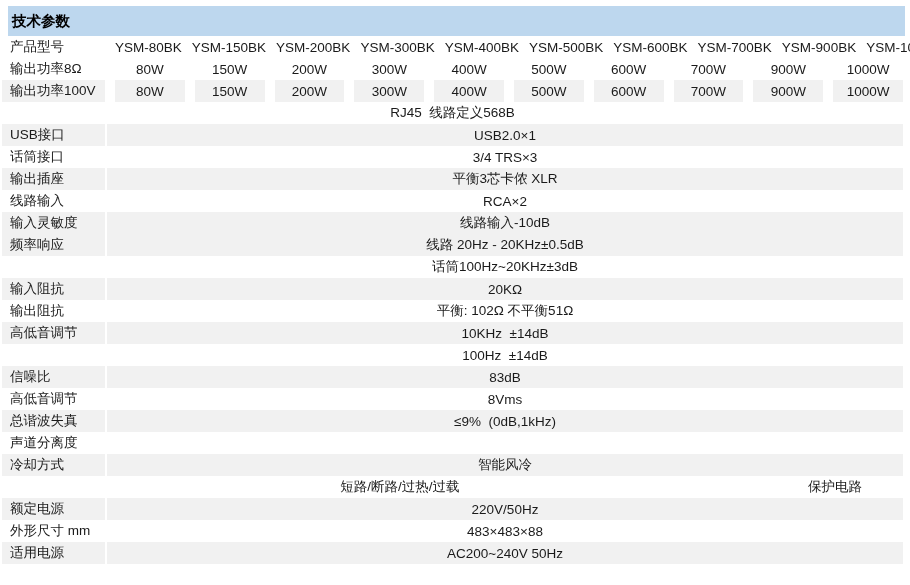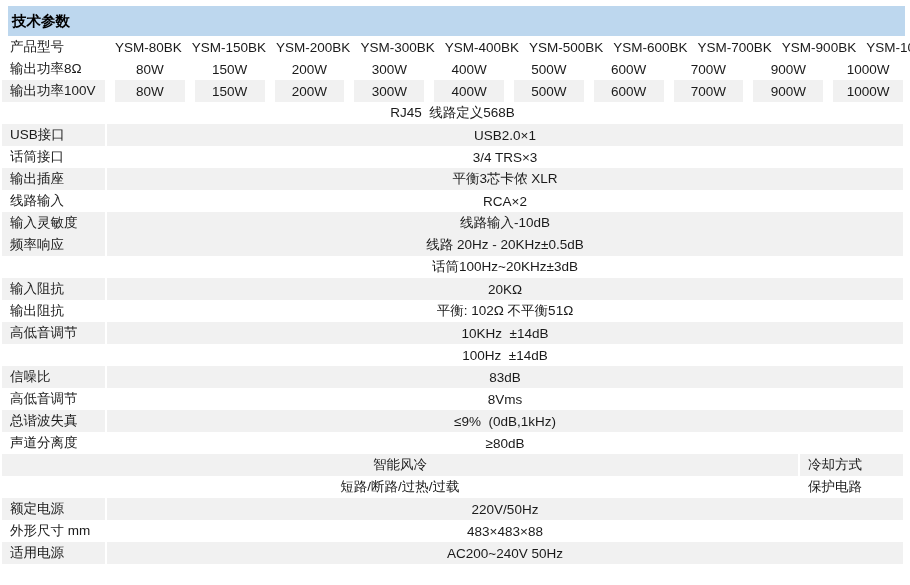--- a/index.html
+++ b/index.html
@@ -132,25 +132,24 @@
       <div class="row">
         <div class="cell label">高低音调节</div>
         <div class="cell merged">8Vms</div>
       </div>
       <div class="row shaded">
         <div class="cell label">总谐波失真</div>
         <div class="cell merged">≤9%  (0dB,1kHz)</div>
       </div>
       <div class="row">
         <div class="cell label">声道分离度</div>
-        <div class="cell merged">≥80dB</div>
       </div>
       <div class="row shaded">
+        <div class="cell label">冷却方式</div>
         <div class="cell merged">智能风冷</div>
-        <div class="cell label">冷却方式</div>
       </div>
       <div class="row">
         <div class="cell merged">短路/断路/过热/过载</div>
         <div class="cell label">保护电路</div>
       </div>
       <div class="row shaded">
         <div class="cell label">额定电源</div>
         <div class="cell merged">220V/50Hz</div>
       </div>
       <div class="row">

